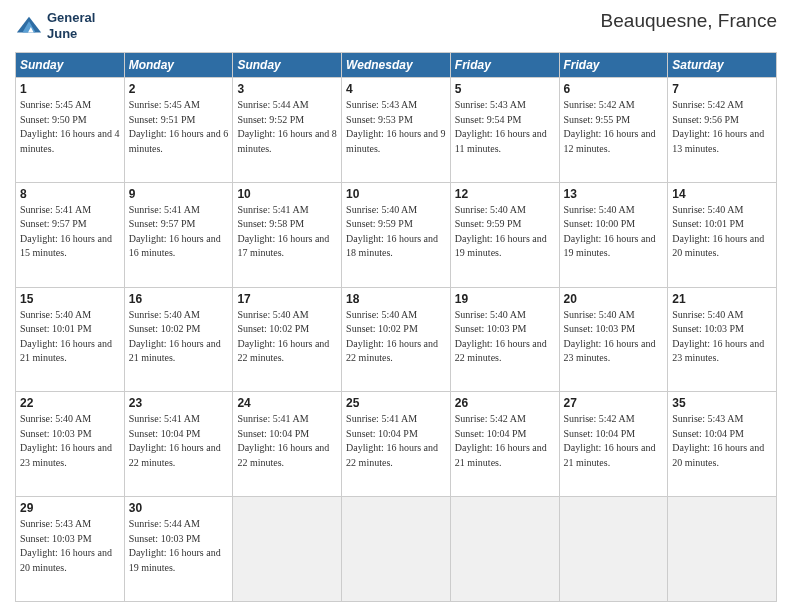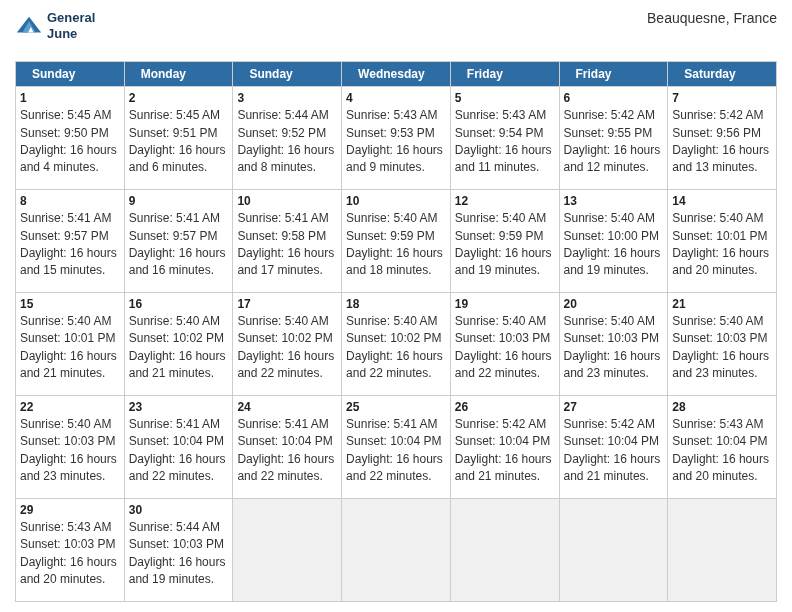--- a/index.html
+++ b/index.html
@@ -14,21 +14,21 @@
       width: 792px;
       height: 612px;
       padding: 10px 15px 10px 15px;
       display: flex;
       flex-direction: column;
     }
     .header {
       display: flex;
       justify-content: space-between;
       align-items: flex-start;
-      margin-bottom: 20px;
+      margin-bottom: 11px;
     }
     .logo {
       display: flex;
       align-items: center;
       gap: 4px;
     }
     .logo-text {
       font-size: 13px;
       font-weight: bold;
       color: #1a3a5c;
@@ -43,61 +43,63 @@
     }
     .title-block {
       text-align: right;
     }
     .main-title {
       font-size: 28px;
       font-weight: bold;
       color: #1a3a5c;
     }
     .subtitle {
-      font-size: 14px;
+      font-size: 19px;
       color: #333;
     }
     .calendar {
       flex: 1;
       border: 1px solid #ccc;
       border-collapse: collapse;
       width: 100%;
       table-layout: fixed;
     }
     .calendar thead tr th {
       background-color: #2e6da4;
       color: white;
       font-size: 12px;
       font-weight: bold;
-      padding: 5px 16px;
+      padding: 5px 4px;
       border: 1px solid #ccc;
       text-align: left;
+      font-style: italic;
     }
     .calendar tbody tr td {
       border: 1px solid #ccc;
       vertical-align: top;
       padding: 4px 4px;
       font-size: 9.5px;
       color: #222;
       background: #fff;
       height: 88px;
     }
     .calendar tbody tr td.empty {
       background: #f0f0f0;
     }
     .day-num {
       font-size: 12px;
       font-weight: bold;
       display: block;
       margin-bottom: 2px;
     }
     .day-info {
-      font-size: 12px;
+      font-size: 10px;
       line-height: 1.45;
       color: #333;
+      font-family: Liberation Serif, serif;
     }
   </style>
 </head>
 <body>
 
 <div class="page">
   <div class="header">
     <div class="logo">
       <svg class="logo-icon" viewBox="0 0 30 30">
         <polygon points="2,22 15,5 28,22" fill="#2e6da4"></polygon>
@@ -236,21 +238,21 @@
           </td>
           <td>
             <span class="day-num">26</span>
             <div class="day-info">Sunrise: 5:42 AM<br>Sunset: 10:04 PM<br>Daylight: 16 hours and 21 minutes.</div>
           </td>
           <td>
             <span class="day-num">27</span>
             <div class="day-info">Sunrise: 5:42 AM<br>Sunset: 10:04 PM<br>Daylight: 16 hours and 21 minutes.</div>
           </td>
           <td>
-            <span class="day-num">28</span>
+            <span class="day-num">35</span>
             <div class="day-info">Sunrise: 5:43 AM<br>Sunset: 10:04 PM<br>Daylight: 16 hours and 20 minutes.</div>
           </td>
         </tr>
         <tr>
           <td>
             <span class="day-num">29</span>
             <div class="day-info">Sunrise: 5:43 AM<br>Sunset: 10:03 PM<br>Daylight: 16 hours and 20 minutes.</div>
           </td>
           <td>
             <span class="day-num">30</span>

